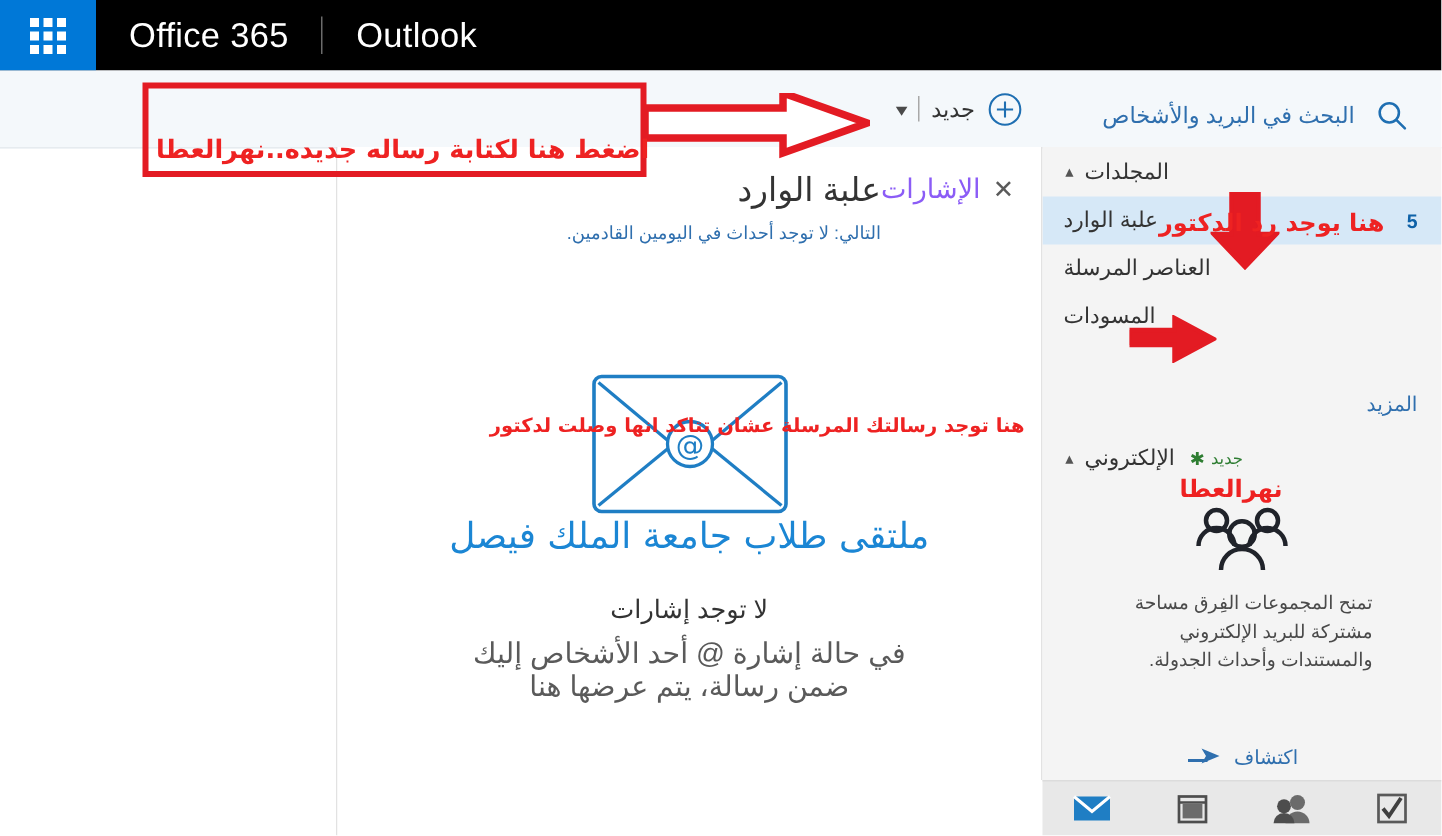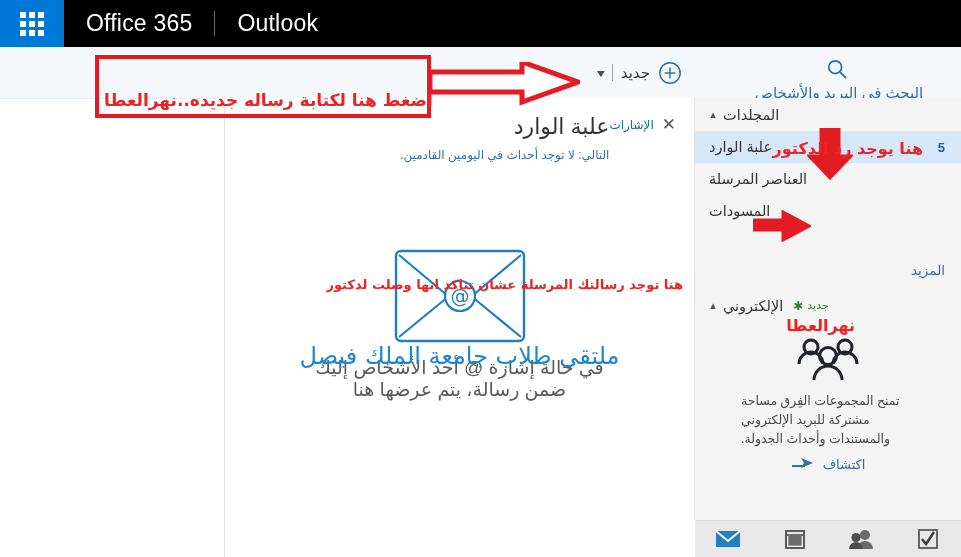--- a/index.html
+++ b/index.html
@@ -81,24 +81,23 @@
     background: #f4f8fb;
     border-bottom: 1px solid #e6ebef;
   }
   .search-zone {
     position: absolute;
     top: 4px; right: 0;
     width: 266px;
     height: 51px;
     display: flex;
     align-items: center;
-    justify-content: flex-end;
+    justify-content: center;
     padding-left: 8px;
     box-sizing: border-box;
-    flex-direction: column;
   }
   .search-placeholder {
     font-size: 15px;
     color: #2f6fae;
     margin-left: 14px;
     white-space: nowrap;
   }
   .search-icon-btn {
     width: 30px; height: 30px;
     display: flex; align-items: center; justify-content: center;
@@ -250,34 +249,35 @@
   }
 
   .groups-illus {
     padding-top: 14px;
     text-align: center;
   }
   .groups-desc {
     font-size: 12.5px;
     color: #4a4a4a;
     line-height: 19px;
-    text-align: left;
+    text-align: right;
     padding: 6px 46px 0 46px;
     box-sizing: border-box;
   }
   .groups-cta {
     display: flex;
     flex-direction: row-reverse;
     align-items: center;
     justify-content: center;
     gap: 8px;
     padding-top: 8px;
     color: #2f6fae;
     font-size: 13px;
     cursor: pointer;
+    margin-top: 39px;
   }
 
   
   .bottom-strip {
     position: absolute;
     bottom: 0;
     right: 0;
     width: 266px;
     height: 37px;
     background: #e8e8e8;
@@ -337,22 +337,22 @@
     padding-top: 2px;
   }
   .mentions-row {
     display: flex;
     flex-direction: row;
     align-items: center;
     justify-content: flex-start;
     gap: 8px;
   }
   .mentions-label {
-    font-size: 12px;
-    color: #0f766e;
+    font-size: 18px;
+    color: #8b5cf6;
     white-space: nowrap;
   }
   .close-x {
     font-size: 17px;
     color: #5a5a5a;
     cursor: pointer;
     line-height: 1;
   }
   .agenda-row {
     display: flex;
@@ -534,20 +534,21 @@
             <line x1="6" y1="7" x2="55" y2="48" stroke="#1f7ec4" stroke-width="2.2"></line>
             <line x1="128" y1="7" x2="79" y2="48" stroke="#1f7ec4" stroke-width="2.2"></line>
             <line x1="6" y1="89" x2="56" y2="48" stroke="#1f7ec4" stroke-width="2.2"></line>
             <line x1="128" y1="89" x2="78" y2="48" stroke="#1f7ec4" stroke-width="2.2"></line>
             <circle cx="67" cy="48" r="15" fill="#ffffff" stroke="#1f7ec4" stroke-width="2.2"></circle>
             <text x="67" y="55" text-anchor="middle" font-family="DejaVu Sans, sans-serif" font-size="19" fill="#1f7ec4">@</text>
           </svg>
         </span>
         <div class="watermark">ملتقى طلاب جامعة الملك فيصل</div>
       </div>
+      <div class="empty-title">لا توجد إشارات</div>
       <div class="empty-desc">في حالة إشارة @ أحد الأشخاص إليك ضمن رسالة، يتم عرضها هنا</div>
     </div>
   </div>
 
   <div class="nav-pane">
 
     <div class="nav-section-head">
       <span class="nav-caret">▴</span>
       <span class="nav-section-title">المجلدات</span>
       <span class="nav-head-spacer"></span>

